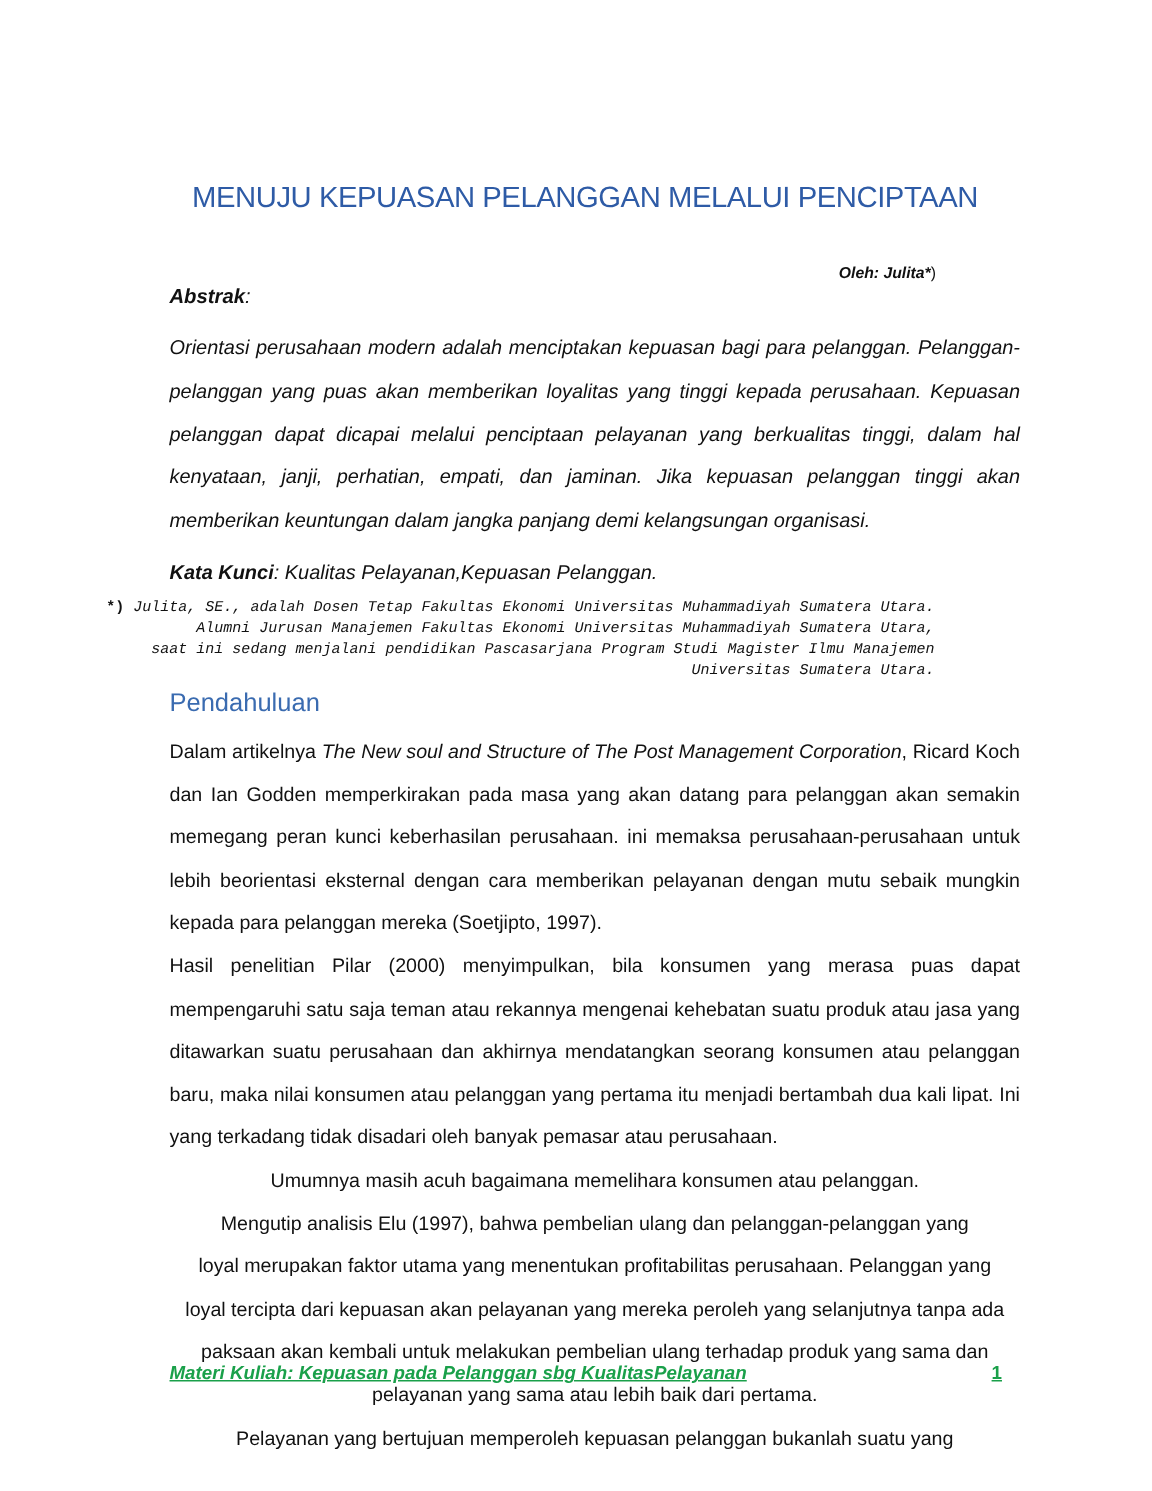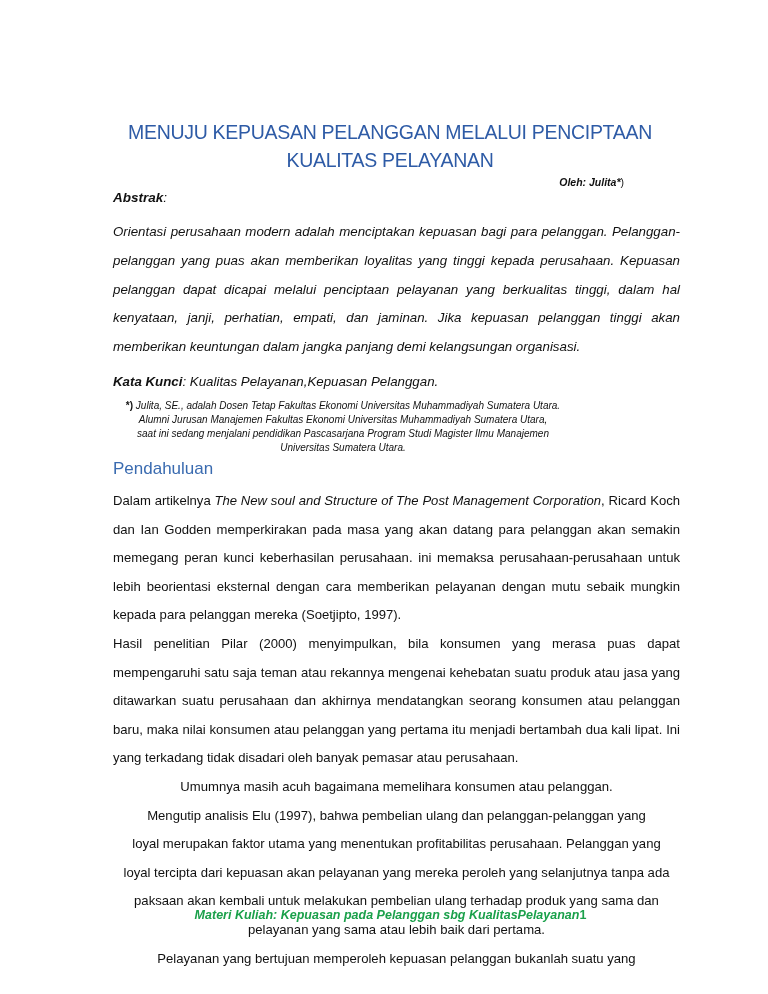--- a/index.html
+++ b/index.html
@@ -12,40 +12,39 @@
               font-style: italic; color: #111; }
     .author .paren { font-weight: normal; font-style: normal; }
     .abstrak-label { position: absolute; left: 113px; top: 190px; font-size: 13.5px;
                      font-style: italic; }
     .abstrak-label b { font-weight: bold; }
     .abstract { position: absolute; left: 113px; width: 567px; top: 218px; font-size: 13.3px;
                 line-height: 28.8px; font-style: italic; text-align: justify; }
     .keywords { position: absolute; left: 113px; top: 374px; font-size: 13.3px; font-style: italic; }
     .keywords b { font-weight: bold; }
     .footnote { position: absolute; right: 88px; width: 560px; top: 399px; font-size: 10px;
-                line-height: 14px; font-style: italic; text-align: center; }
+                line-height: 14px; font-style: italic; text-align: right; font-family: Liberation Mono, monospace; }
     .footnote b { font-weight: bold; font-style: normal; }
     .heading { position: absolute; left: 113px; top: 459px; font-size: 17px; color: #3a6bb0; }
     .body-text { position: absolute; left: 113px; width: 567px; top: 487px; font-size: 13.1px;
                  line-height: 28.6px; text-align: justify; }
     .body-text p { margin: 0; }
     .body-text p.left { text-align: center; }
     .footer { position: absolute; left: 113px; width: 555px; top: 908px; font-size: 12.5px;
               font-weight: bold; font-style: italic; color: #1aa04a; display: flex;
-              justify-content: center; }
+              justify-content: space-between; text-decoration: underline; }
     .footer .page-num { font-style: normal; }
   </style>
 </head>
 <body>
 
 <div class="page">
 
   <div class="title">
     <div>MENUJU KEPUASAN PELANGGAN MELALUI PENCIPTAAN</div>
-    <div>KUALITAS PELAYANAN</div>
   </div>
 
   <div class="author"><span>Oleh: Julita*</span><span class="paren">)</span></div>
 
   <div class="abstrak-label"><b>Abstrak</b><span>:</span></div>
 
   <div class="abstract">Orientasi perusahaan modern adalah menciptakan kepuasan bagi para pelanggan. Pelanggan-pelanggan yang puas akan memberikan loyalitas yang tinggi kepada perusahaan. Kepuasan pelanggan dapat dicapai melalui penciptaan pelayanan yang berkualitas tinggi, dalam hal kenyataan, janji, perhatian, empati, dan jaminan. Jika kepuasan pelanggan tinggi akan memberikan keuntungan dalam jangka panjang demi kelangsungan organisasi.</div>
 
   <div class="keywords"><b>Kata Kunci</b><span>: Kualitas Pelayanan,Kepuasan Pelanggan.</span></div>
 

